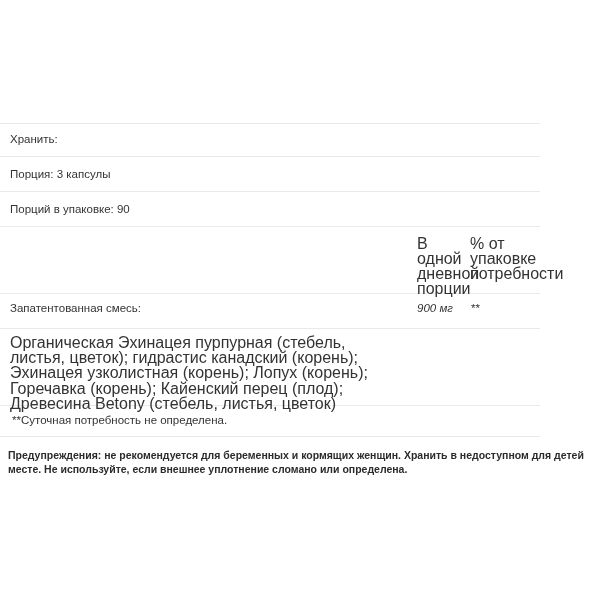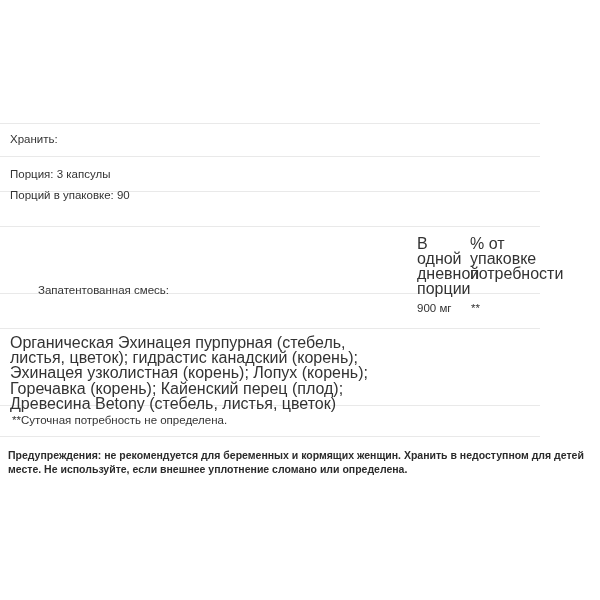--- a/index.html
+++ b/index.html
@@ -49,35 +49,35 @@
     line-height: 15px;
     color: #333333;
   }
   .col-head-amount { left: 417px; top: 236px; width: 52px; }
   .col-head-dv     { left: 470px; top: 236px; width: 76px; }
 
   
   .blend-name {
     position: absolute;
     left: 10px;
-    top: 283px;
+    top: 301px;
     font-size: 11.5px;
     line-height: 15px;
     color: #333333;
     white-space: nowrap;
-    margin-left: 28px;
   }
   .blend-amount {
     position: absolute;
     left: 417px;
     top: 301px;
     font-size: 11.5px;
     line-height: 15px;
     color: #333333;
     white-space: nowrap;
+    font-style: italic;
   }
   .blend-dv {
     position: absolute;
     left: 471px;
     top: 301px;
     font-size: 11.5px;
     line-height: 15px;
     color: #333333;
   }
 
@@ -126,21 +126,21 @@
   <div class="rule" style="top:226px;"></div>
   <div class="rule" style="top:293px;"></div>
   <div class="rule" style="top:328px;"></div>
   <div class="rule" style="top:405px;"></div>
   <div class="rule" style="top:436px;"></div>
 
   <div class="row-label" style="top:132px;">Хранить:</div>
 
   <div class="row-label" style="top:167px;">Порция: 3 капсулы</div>
 
-  <div class="row-label" style="top:188px;">Порций в упаковке: 90</div>
+  <div class="row-label" style="top:202px;">Порций в упаковке: 90</div>
 
   <div class="col-head col-head-amount">В одной дневной порции</div>
 
   <div class="col-head col-head-dv">% от упаковке потребности</div>
 
   <div class="blend-name">Запатентованная смесь:</div>
 
   <div class="blend-amount">900 мг</div>
 
   <div class="blend-dv">**</div>

